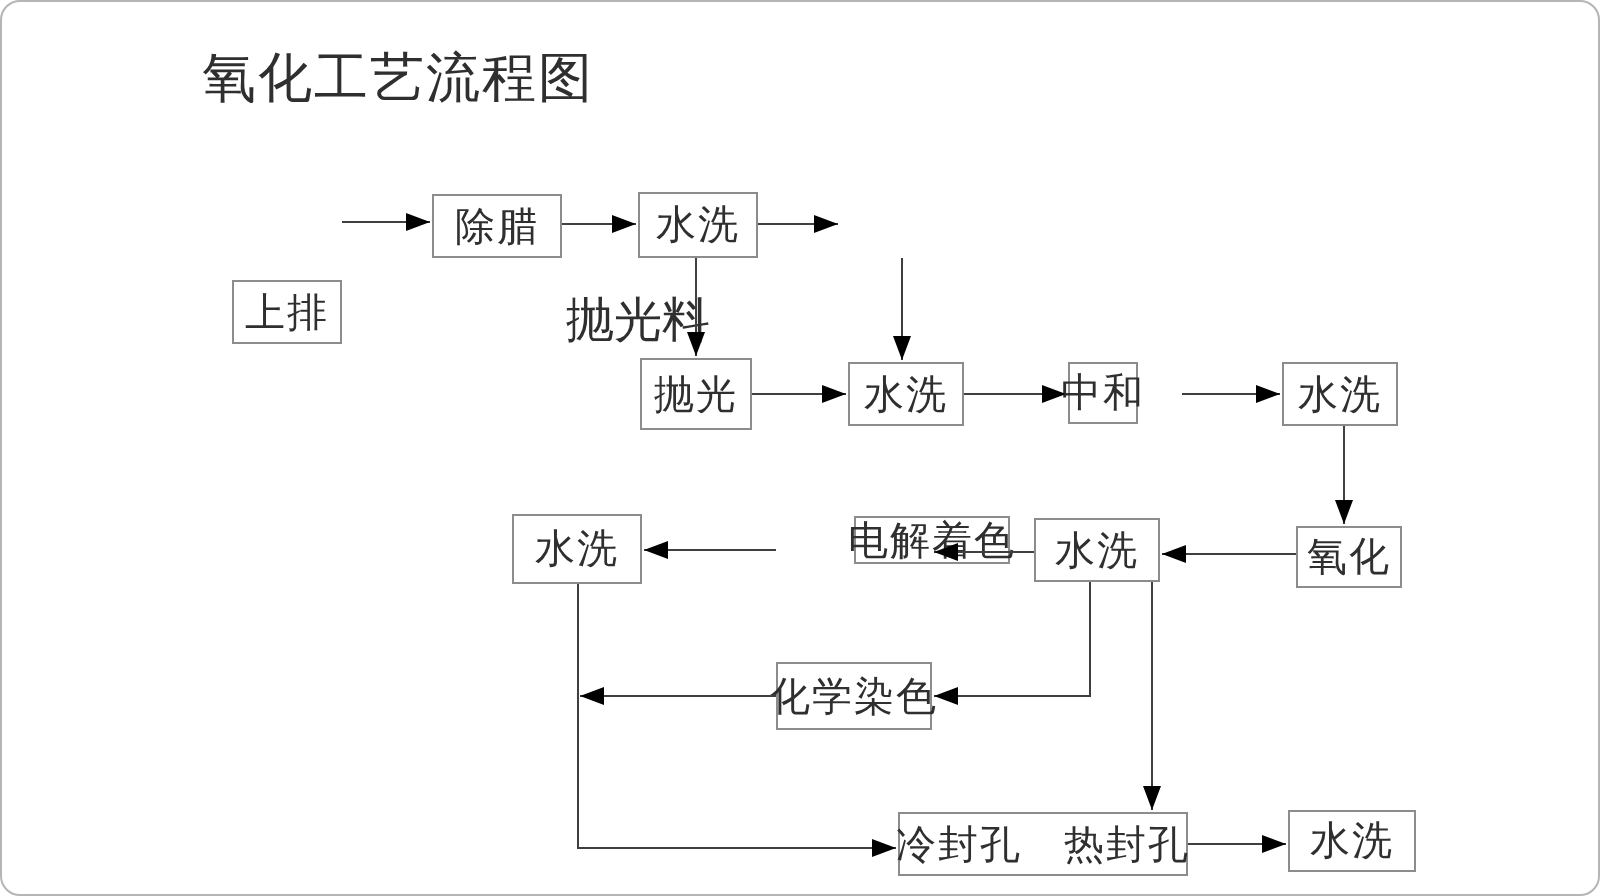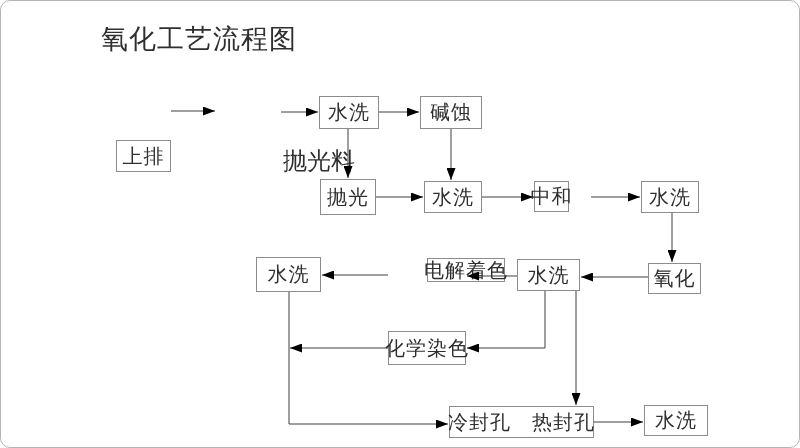--- a/index.html
+++ b/index.html
@@ -27,22 +27,22 @@
 </style>
 </head>
 <body>
 
 <div class="frame">
 
   <div class="title">氧化工艺流程图</div>
   <div class="annot">抛光料</div>
 
   <div class="node" style="left:115px;top:95px;width:55px;height:32px;margin-top:44px;">上排</div>
+  <div class="node" style="left:215px;top:96px;width:65px;height:32px;">除腊</div>
   <div class="node" style="left:318px;top:95px;width:60px;height:33px;">水洗</div>
-  <div class="node" style="left:419px;top:95px;width:62px;height:33px;">碱蚀</div>
 
   <div class="node" style="left:319px;top:178px;width:56px;height:36px;font-family:Liberation Serif, serif;">抛光</div>
   <div class="node" style="left:423px;top:180px;width:58px;height:32px;">水洗</div>
   <div class="node" style="left:533px;top:180px;width:35px;height:31px;">中和</div>
   <div class="node" style="left:640px;top:180px;width:58px;height:32px;">水洗</div>
 
   <div class="node" style="left:647px;top:262px;width:53px;height:31px;">氧化</div>
   <div class="node" style="left:516px;top:258px;width:63px;height:32px;">水洗</div>
   <div class="node" style="left:387px;top:257px;width:78px;height:24px;margin-left:39px;">电解着色</div>
   <div class="node" style="left:255px;top:256px;width:65px;height:35px;">水洗</div>

